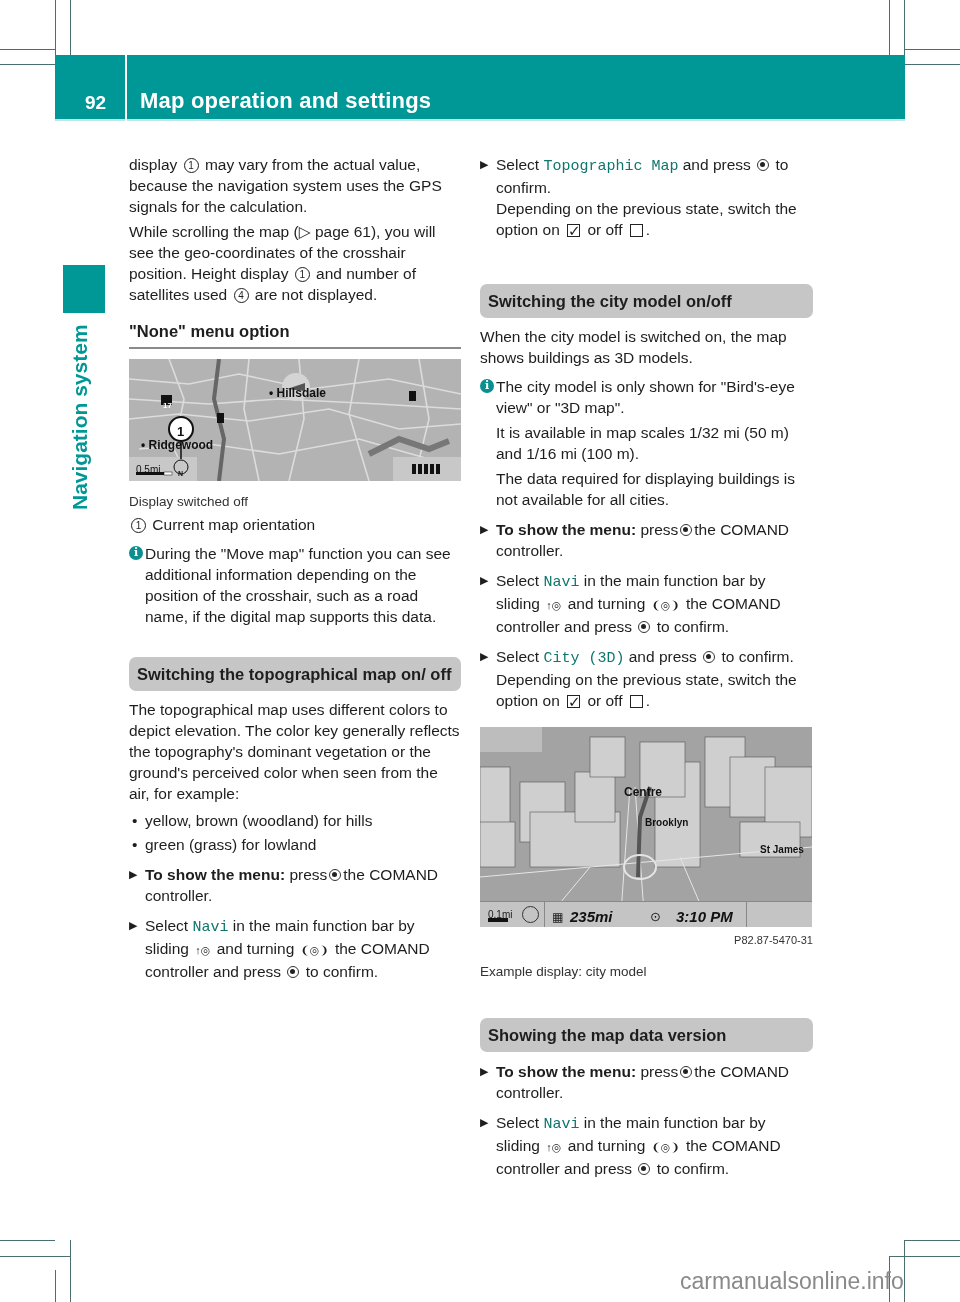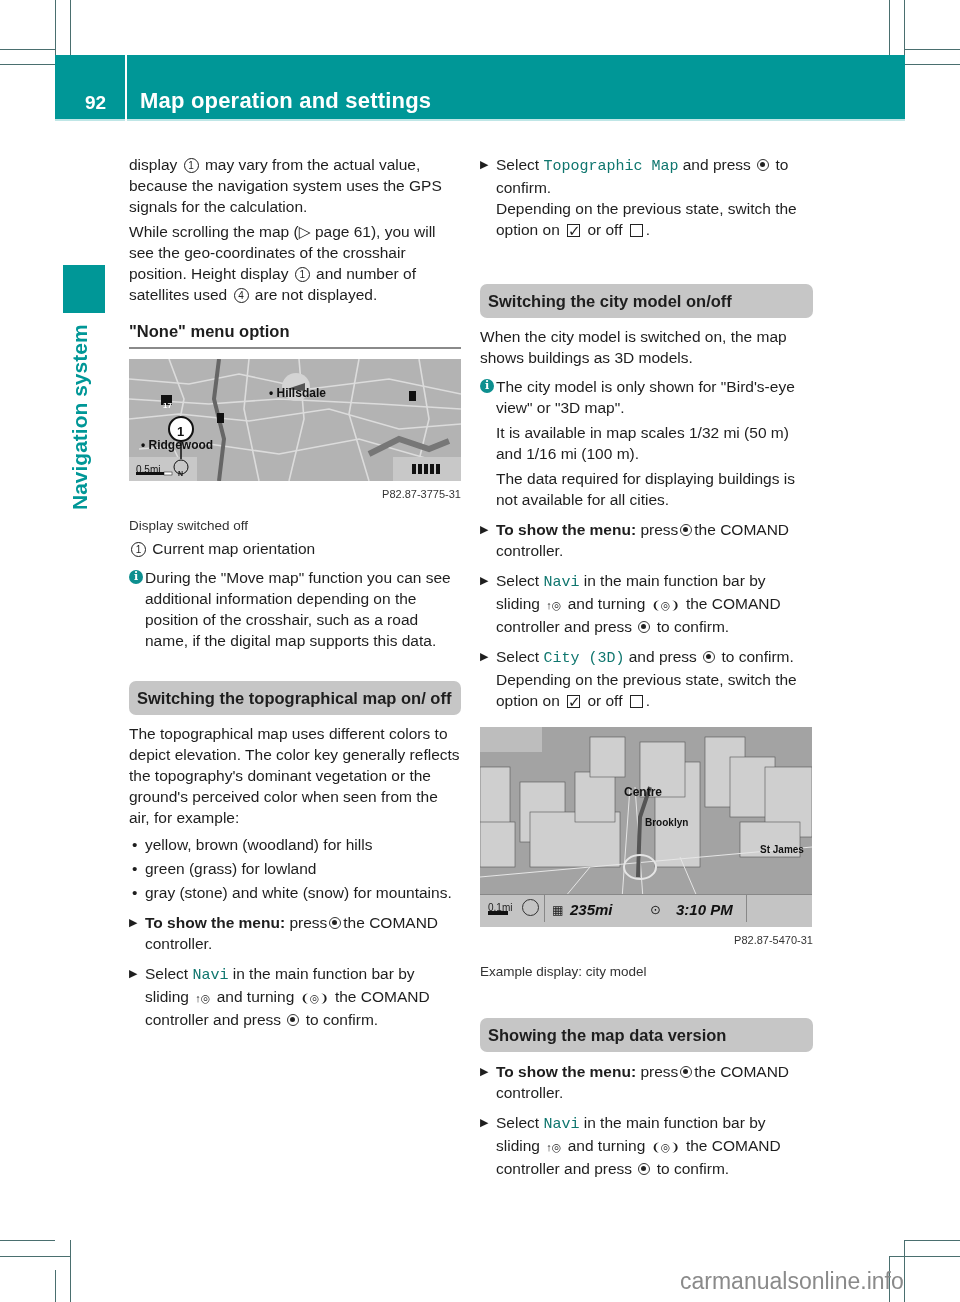--- a/index.html
+++ b/index.html
@@ -41,21 +41,21 @@
   .checkbox { display: inline-block; width: 13px; height: 13px; border: 1.3px solid #222; vertical-align: -2px; margin: 0 3px; position: relative; }
   .checkbox.checked::after { content: "✓"; position: absolute; left: 0; top: -5px; font-size: 15px; font-weight: bold; }
   .watermark { position: absolute; left: 680px; top: 1268px; font-size: 23px; color: #8a8a8a; }
   
   .map1 { height: 122px; background: #b3b3b3; }
   .map1 svg, .map2 svg { position: absolute; left: 0; top: 0; }
   .map-label { position: absolute; font-size: 12px; font-weight: bold; color: #111; }
   .map-scale { position: absolute; font-size: 10px; color: #111; }
   
   .map2 { height: 200px; background: #9f9f9f; }
-  .map2-bar { position: absolute; left: 0; bottom: 0; width: 100%; height: 33px; background: #c4c4c4; border-top: 1px solid #888; }
+  .map2-bar { position: absolute; left: 0; bottom: 0; width: 100%; height: 26px; background: #c4c4c4; border-top: 1px solid #888; }
   .bar-text { position: absolute; font-size: 15px; font-style: italic; font-weight: bold; color: #111; top: 4px; }
 </style>
 </head>
 <body>
 
 <div class="crop" style="left:55px;top:0;width:1px;height:55px;"></div>
 <div class="crop" style="left:70px;top:0;width:1px;height:55px;"></div>
 <div class="crop" style="left:0;top:49px;width:55px;height:1px;"></div>
 <div class="crop" style="left:0;top:64px;width:55px;height:1px;"></div>
 <div class="crop" style="left:889px;top:0;width:1px;height:55px;"></div>
@@ -129,37 +129,35 @@
       <line x1="52" y1="82" x2="52" y2="100" stroke="#111" stroke-width="1.5"></line>
       <circle cx="52" cy="108" r="7" fill="none" stroke="#111" stroke-width="1"></circle>
     </svg>
     <span class="map-label" style="left:140px;top:24px;">• Hillsdale</span>
     <span class="map-label" style="left:12px;top:76px;">• Ridgewood</span>
     <span class="map-label" style="left:34px;top:36px;color:#fff;font-size:8px;">17</span>
     <span class="map-scale" style="left:7px;top:100px;">0.5mi</span>
     <span class="map-label" style="left:48px;top:62px;font-size:13px;">1</span>
     <span class="map-label" style="left:49px;top:104px;font-size:7px;">N</span>
   </div>
-  <div class="fig-code">P82.87-3775-31</div>
   <div class="caption">Display switched off</div>
   <div class="legend-item">
     <span class="circled">1</span>
     <span>Current map orientation</span>
   </div>
   <div class="info-block">
     <span class="info-icon">i</span>
     <span>During the "Move map" function you can see additional information depending on the position of the crosshair, such as a road name, if the digital map supports this data.</span>
   </div>
 
   <div class="shaded-head" style="margin-top:30px;">Switching the topographical map on/ off</div>
   <p>The topographical map uses different colors to depict elevation. The color key generally reflects the topography's dominant vegetation or the ground's perceived color when seen from the air, for example:</p>
   <div class="bullets">
     <div class="bullet">yellow, brown (woodland) for hills</div>
     <div class="bullet">green (grass) for lowland</div>
-    <div class="bullet">gray (stone) and white (snow) for mountains.</div>
   </div>
   <div class="step">
     <span class="step-arrow">▶</span>
     <b>To show the menu:</b>
     <span>press</span><span class="press-icon"></span><span>the COMAND controller.</span>
   </div>
   <div class="step">
     <span class="step-arrow">▶</span>
     <span>Select</span>
     <span class="mono-hl">Navi</span>

